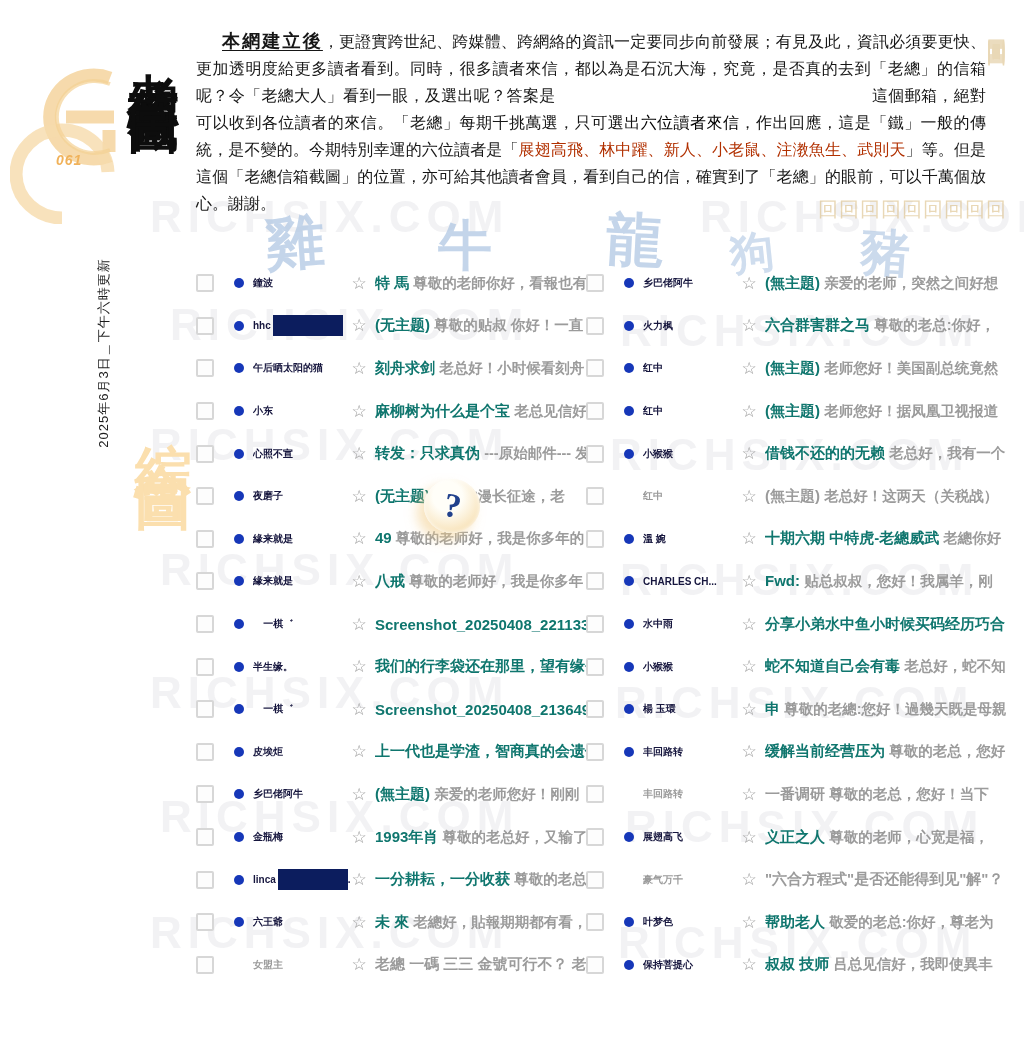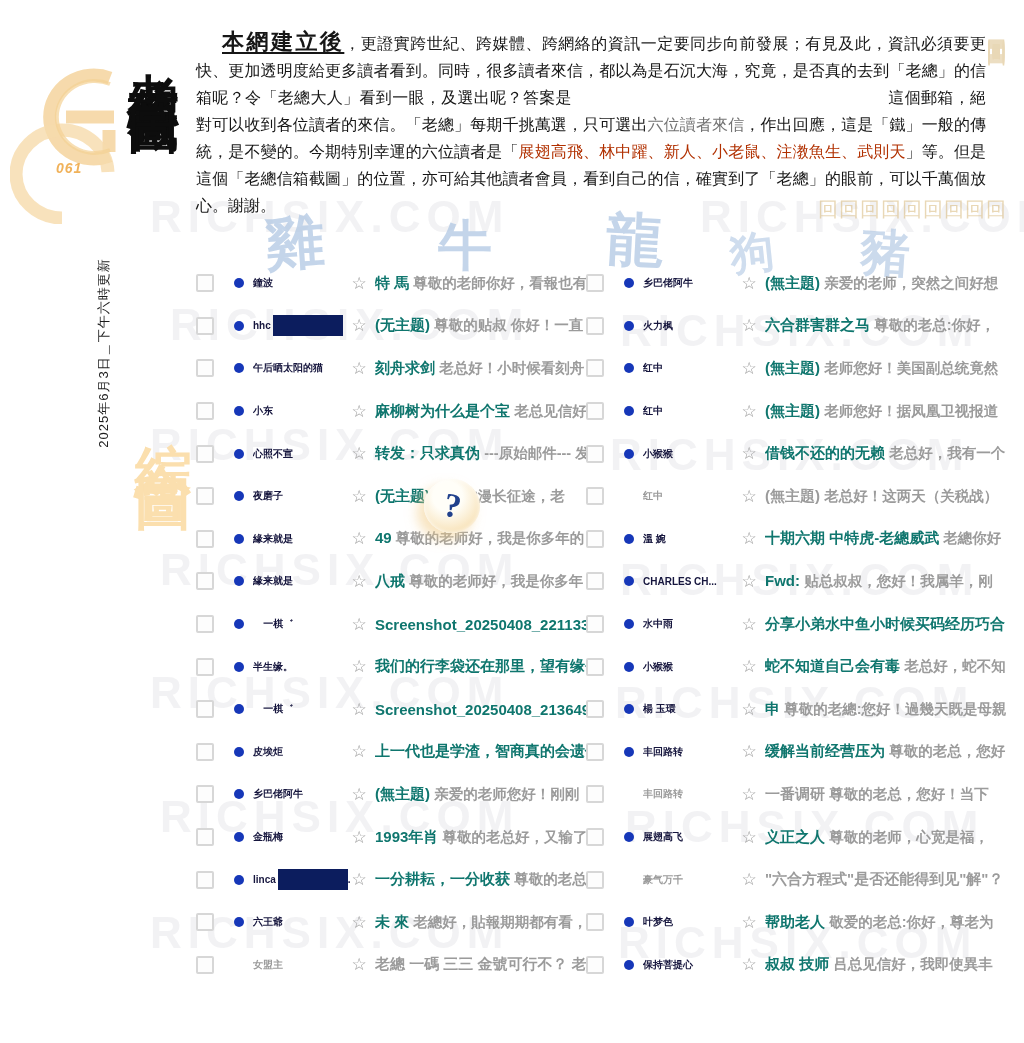--- a/index.html
+++ b/index.html
@@ -1,38 +1,38 @@
 <!DOCTYPE html>
 <html><head>
 <meta charset="utf-8">
 <style>
   html,body{margin:0;padding:0;background:#ffffff;}
   .page{position:relative;width:1024px;height:1043px;background:#ffffff;overflow:hidden;
         font-family:"Liberation Sans","DejaVu Sans",sans-serif;}
 
   
   .logo{position:absolute;left:10px;top:32px;z-index:1;opacity:.95;}
-  .logo-num{position:absolute;left:46px;top:128px;font-size:14px;font-style:italic;font-weight:bold;
+  .logo-num{position:absolute;left:46px;top:120px;font-size:14px;font-style:italic;font-weight:bold;
             color:#f0ae52;letter-spacing:1px;}
   .vtitle{position:absolute;left:118px;top:32px;writing-mode:vertical-rl;text-orientation:upright;
           font-family:"Liberation Serif","DejaVu Serif",serif;font-weight:bold;font-size:51px;
           letter-spacing:7px;color:#0d0d0d;z-index:2;}
   .vsubtitle{position:absolute;left:124px;top:398px;writing-mode:vertical-rl;text-orientation:upright;
           font-family:"Liberation Serif","DejaVu Serif",serif;font-weight:bold;font-size:57px;
           letter-spacing:18px;color:#fbdfae;z-index:1;}
   .vdate{position:absolute;left:104px;top:353px;transform:translate(-50%,-50%) rotate(-90deg);
          font-size:13px;color:#1c1c1c;white-space:nowrap;letter-spacing:1px;z-index:2;}
 
   
   .intro{position:absolute;left:196px;top:28px;width:790px;z-index:2;
          font-family:"Liberation Serif","DejaVu Serif",serif;
          font-size:16px;line-height:27px;color:#161616;text-indent:26px;text-align:justify;}
-  .intro .lead{font-size:22px;font-weight:bold;text-decoration:underline;text-underline-offset:3px;letter-spacing:2px;}
+  .intro .lead{font-size:18px;font-weight:bold;text-decoration:underline;text-underline-offset:3px;letter-spacing:2px;}
   .intro .gap{display:inline-block;width:316px;height:1px;}
-  .intro .pink{color:#737373;}
+  .intro .pink{color:#000000;}
   .intro .red{color:#b13000;}
 
   
   .meander{position:absolute;color:#d8b97c;opacity:.55;font-size:20px;z-index:1;
            font-family:"DejaVu Sans","Liberation Sans",sans-serif;}
   .meander.v{left:984px;top:24px;writing-mode:vertical-rl;text-orientation:upright;letter-spacing:1px;}
   .meander.h{left:818px;top:196px;letter-spacing:1px;white-space:nowrap;}
 
   
   .wm-layer{position:absolute;inset:0;z-index:0;pointer-events:none;}

